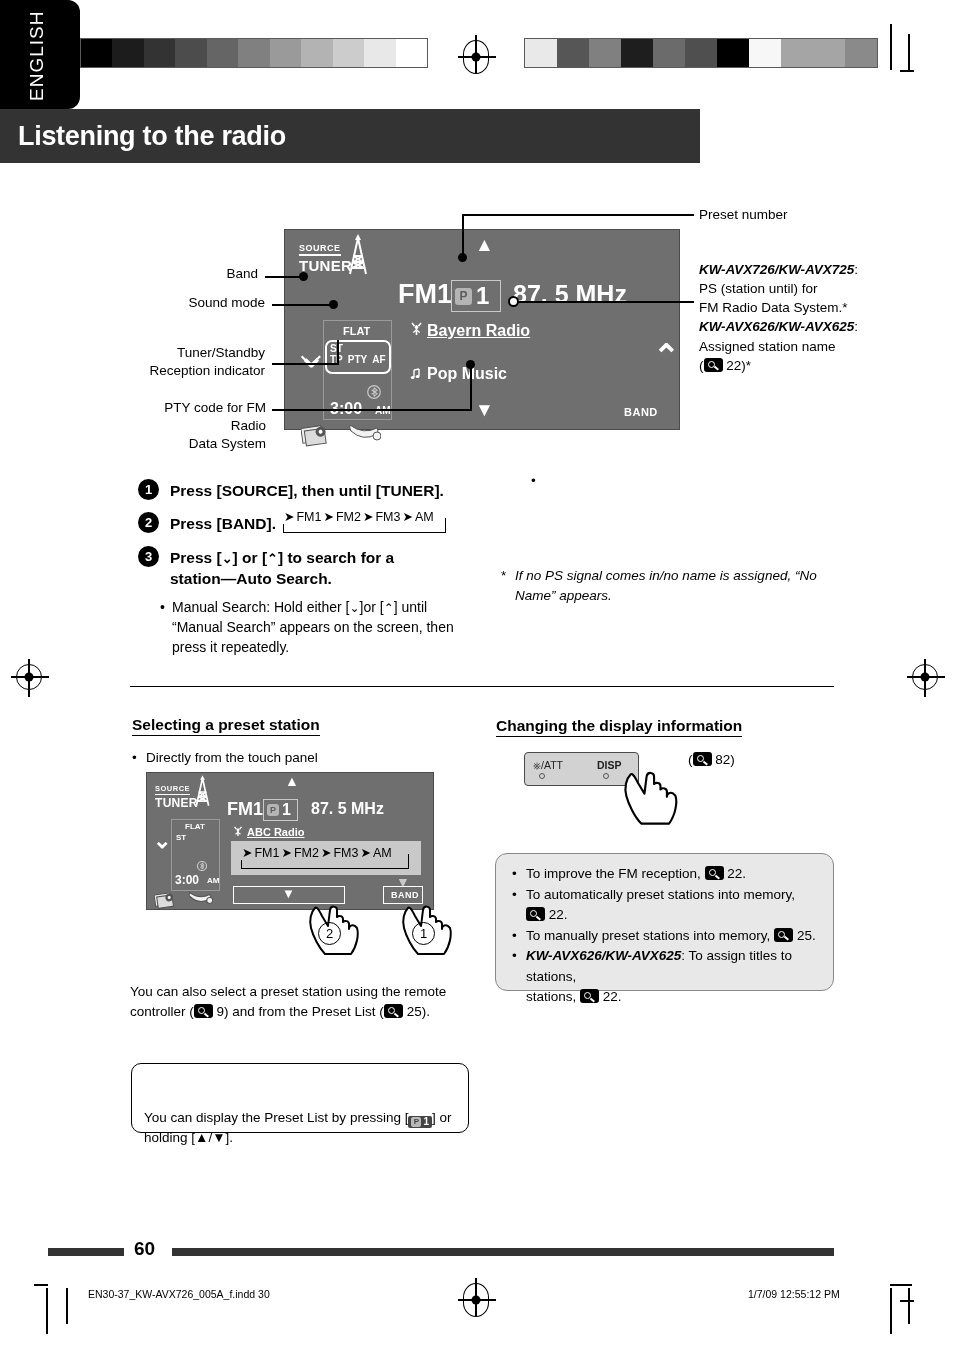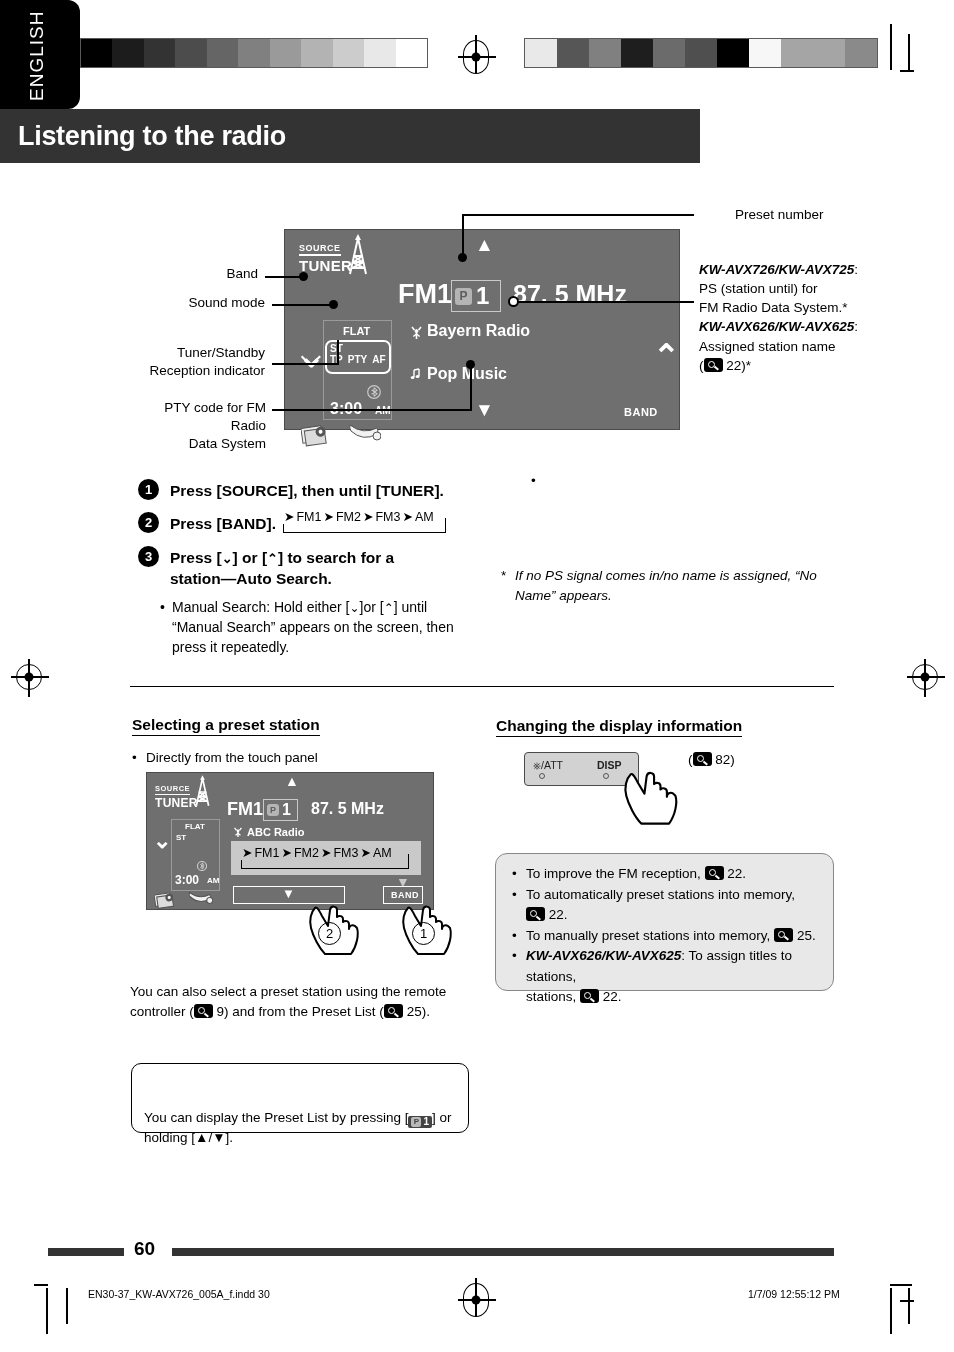--- a/index.html
+++ b/index.html
@@ -53,21 +53,21 @@
   .tower{position:absolute;}
   .panel .band-txt{position:absolute;color:#fff;font-weight:bold;}
   .preset-box{
     position:absolute;border:1.5px solid #c9c9c9;display:flex;align-items:center;
     box-sizing:border-box;padding:0 3px;
   }
   .pchip{background:#b4b4b4;color:#5e5e5e;border-radius:3px;font-weight:bold;
          display:inline-flex;align-items:center;justify-content:center;}
   .preset-num{color:#fff;font-weight:bold;}
   .freq{position:absolute;color:#fff;font-weight:bold;}
-  .ps-name{position:absolute;color:#fff;font-weight:bold;display:flex;align-items:flex-end;gap:4px;}
+  .ps-name{position:absolute;color:#fff;font-weight:bold;display:flex;align-items:flex-start;gap:4px;text-decoration:underline;}
   .pty-name{position:absolute;color:#fff;font-weight:bold;display:flex;align-items:center;gap:4px;}
   .side-box{position:absolute;border:1px solid #9a9a9a;box-sizing:border-box;}
   .flat-lbl{position:absolute;color:#fff;font-weight:bold;}
   .stbox{position:absolute;border:2.5px solid #fff;border-radius:7px;box-sizing:border-box;
          color:#fff;font-weight:bold;}
   .clock{position:absolute;color:#fff;font-weight:bold;}
   .bt-ico{position:absolute;color:#cfcfcf;}
   .arr{position:absolute;color:#fff;font-weight:bold;line-height:1;}
   .panel .bandlbl{position:absolute;color:#fff;font-weight:bold;letter-spacing:0.5px;}
 
@@ -306,21 +306,21 @@
 <div class="lead" style="left:272px;top:409px;width:200px;height:1.7px;"></div>
 <div class="lead" style="left:470px;top:365px;width:1.7px;height:45px;"></div>
 <div class="lead-dot" style="left:466px;top:360px;width:9px;height:9px;"></div>
 <div class="calloutL" style="left:128px;top:399px;width:138px;">
   PTY code for FM Radio<br>Data System
 </div>
 
 <div class="lead" style="left:462px;top:214px;width:232px;height:1.7px;"></div>
 <div class="lead" style="left:462px;top:214px;width:1.7px;height:44px;"></div>
 <div class="lead-dot" style="left:458px;top:253px;width:9px;height:9px;"></div>
-<div class="calloutR" style="left:699px;top:205px;width:170px;margin-left:36px;">
+<div class="calloutR" style="left:699px;top:205px;width:170px;">
   <span>Preset number</span>
 </div>
 
 <div class="lead" style="left:516px;top:301px;width:178px;height:1.7px;"></div>
 <div class="lead-ring" style="left:508px;top:296px;width:11px;height:11px;"></div>
 <div class="calloutR" style="left:699px;top:260px;width:175px;">
   <i><span>KW-AVX726/KW-AVX725</span></i><span>:</span><br>
   <span>PS (station until) for</span><br>
   <span>FM Radio Data System.*</span><br>
   <i><span>KW-AVX626/KW-AVX625</span></i><span>:</span><br>

